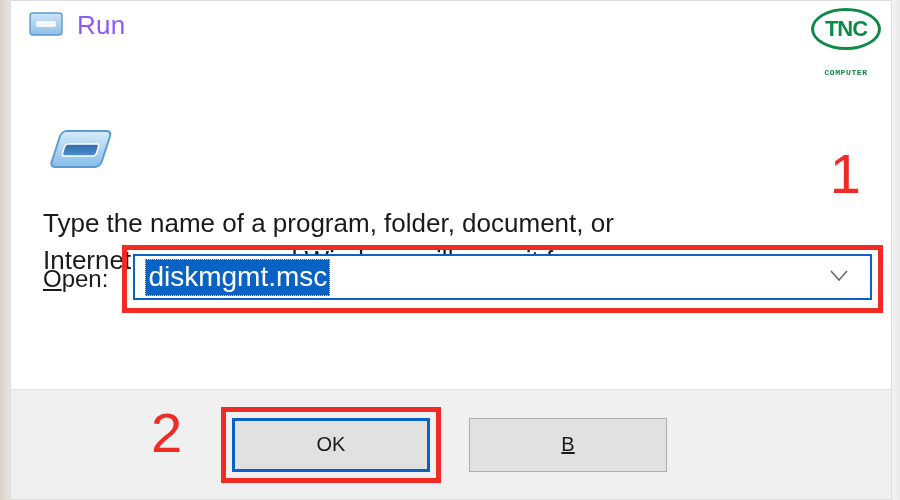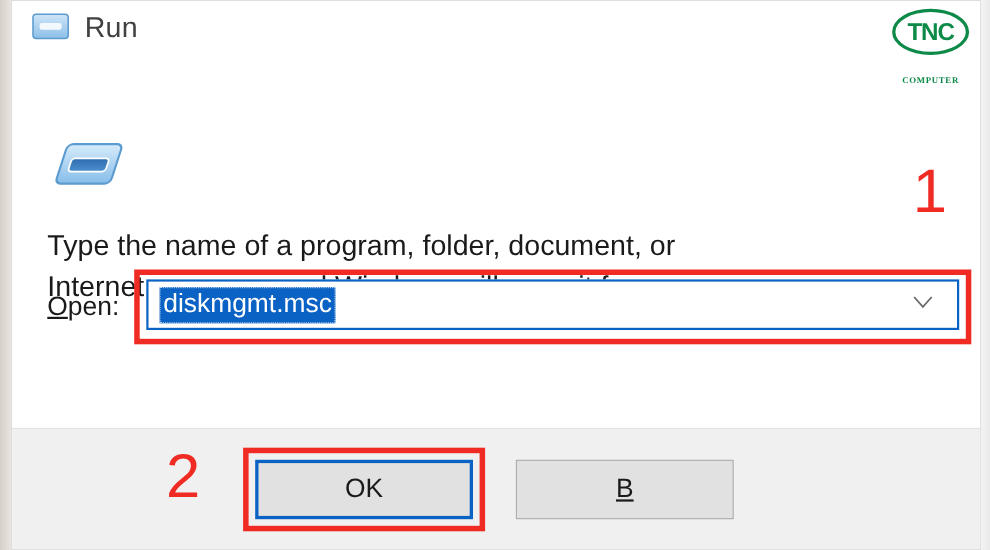--- a/index.html
+++ b/index.html
@@ -37,21 +37,21 @@
   .titlebar {
     display: flex;
     align-items: center;
     height: 48px;
     padding-left: 18px;
     gap: 14px;
   }
   .run-icon svg { display: block; }
   .title-text {
     font-size: 26px;
-    color: #404040;
+    color: #8b5cf6;
     letter-spacing: 0.2px;
   }
 
   
   .dialog-body {
     padding: 78px 24px 0 32px;
     display: flex;
     align-items: flex-start;
     gap: 28px;
     flex-direction: column;
@@ -94,21 +94,21 @@
     display: flex;
     align-items: center;
     justify-content: space-between;
     padding: 0 22px 0 10px;
     background: #fff;
     position: relative;
   }
   .combo .sel {
     background: #0a63c4;
     color: #fff;
-    font-size: 24px;
+    font-size: 28px;
     padding: 1px 2px 2px 2px;
     border: 1px dotted rgba(255,255,255,0.7);
     font-family: "Segoe UI", sans-serif;
   }
   .combo .chevron {
     color: #5f5f5f;
     font-size: 16px;
   }
 
   
@@ -122,21 +122,21 @@
     align-items: center;
     justify-content: flex-start;
     gap: 28px;
     padding-left: 210px;
   }
   .btn {
     height: 54px;
     min-width: 198px;
     background: #e1e1e1;
     border: 1px solid #adadad;
-    font-size: 24px;
+    font-size: 20px;
     color: #1a1a1a;
     display: inline-flex;
     align-items: center;
     justify-content: center;
     cursor: pointer;
   }
   .btn.default {
     border: 3px solid #0a63c4;
   }
   .hlt-ok {
@@ -177,21 +177,21 @@
     font-family: Arial Black, Arial, sans-serif;
     font-weight: 900;
     font-size: 22px;
     background: #fff;
     letter-spacing: -1px;
   }
   .badge-sub {
     font-size: 8px;
     letter-spacing: 0.6px;
     color: #0d8a47;
-    font-family: Liberation Serif, serif;
+    font-family: Liberation Mono, monospace;
     font-weight: bold;
   }
 </style>
 </head>
 <body>
 
 <div class="backdrop-left"></div>
 <div class="backdrop-right"></div>
 
 <div class="run-dialog">

